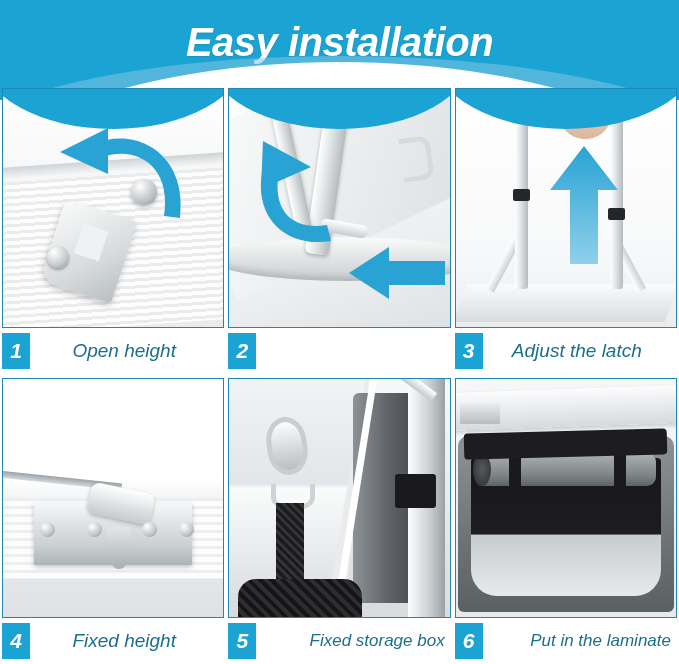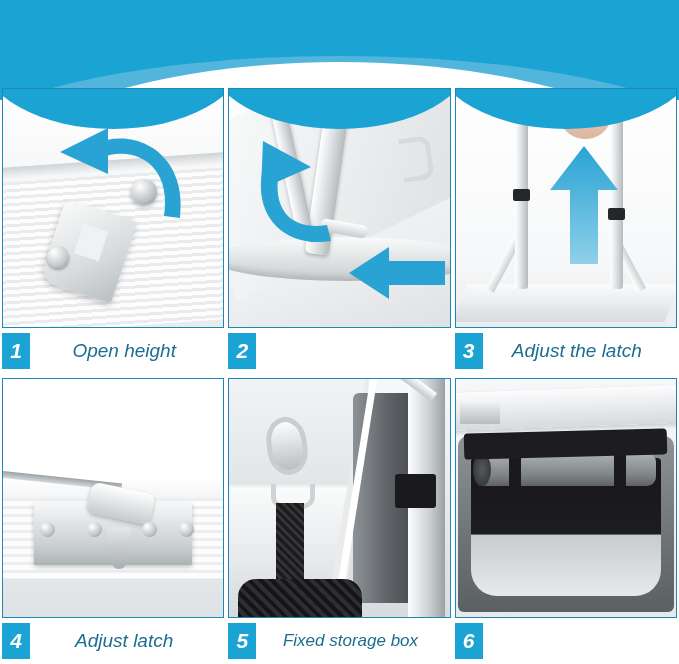--- a/index.html
+++ b/index.html
@@ -66,21 +66,21 @@
     font-size:21px;font-weight:bold;font-style:italic;
     flex:0 0 28px;
   }
   .caption-text{
     flex:1 1 auto;text-align:center;
     color:#1c6e8e;
     font-size:19px;font-style:italic;
     padding-right:6px;
     white-space:nowrap;
   }
-  .caption-text.small{font-size:17px;}
+  .caption-text.small{font-size:17px;text-align:right;}
 
   
   .sky{
     position:absolute;left:-10%;top:-34px;width:120%;height:74px;
     background:#1ba3d3;border-radius:0 0 50% 50% / 0 0 100% 100%;
   }
   .sky-soft{
     position:absolute;left:-12%;top:-30px;width:124%;height:62px;
     background:#86c9e6;border-radius:0 0 50% 50% / 0 0 100% 100%;
     opacity:.6;
@@ -323,20 +323,21 @@
   }
   .p6-strapA{left:24%;}
   .p6-strapB{left:72%;}
 </style>
 </head>
 <body>
 
 <div id="infographic">
 
   <div class="header">
+    <div class="header-title">Easy installation</div>
     <div class="header-arc2"></div>
     <div class="header-arc"></div>
   </div>
 
   <div class="grid">
 
     <div class="cell">
       <div class="photo">
         <div class="p1-bg"></div>
         <div class="p1-slats"></div>
@@ -422,21 +423,21 @@
         <div class="p4-plate"></div>
         <div class="p4-lever"></div>
         <div class="p4-hinge"></div>
         <div class="p4-rivet p4-r1"></div>
         <div class="p4-rivet p4-r2"></div>
         <div class="p4-rivet p4-r3"></div>
         <div class="p4-rivet p4-r4"></div>
       </div>
       <div class="caption">
         <div class="badge">4</div>
-        <div class="caption-text">Adjust latch</div>
+        <div class="caption-text">Fixed height</div>
       </div>
     </div>
 
     <div class="cell">
       <div class="photo">
         <div class="p5-bg"></div>
         <div class="p5-left"></div>
         <div class="p5-right"></div>
         <div class="p5-box"></div>
         <div class="p5-tube"></div>
@@ -462,17 +463,18 @@
         <div class="p6-roll"></div>
         <div class="p6-rollcap"></div>
         <div class="p6-strapA"></div>
         <div class="p6-strapB"></div>
         <div class="p6-lid"></div>
         <div class="p6-table"></div>
         <div class="p6-bracket"></div>
       </div>
       <div class="caption">
         <div class="badge">6</div>
+        <div class="caption-text small">Put in the laminate</div>
       </div>
     </div>
 
   </div>
 </div>
 
 </body></html>

